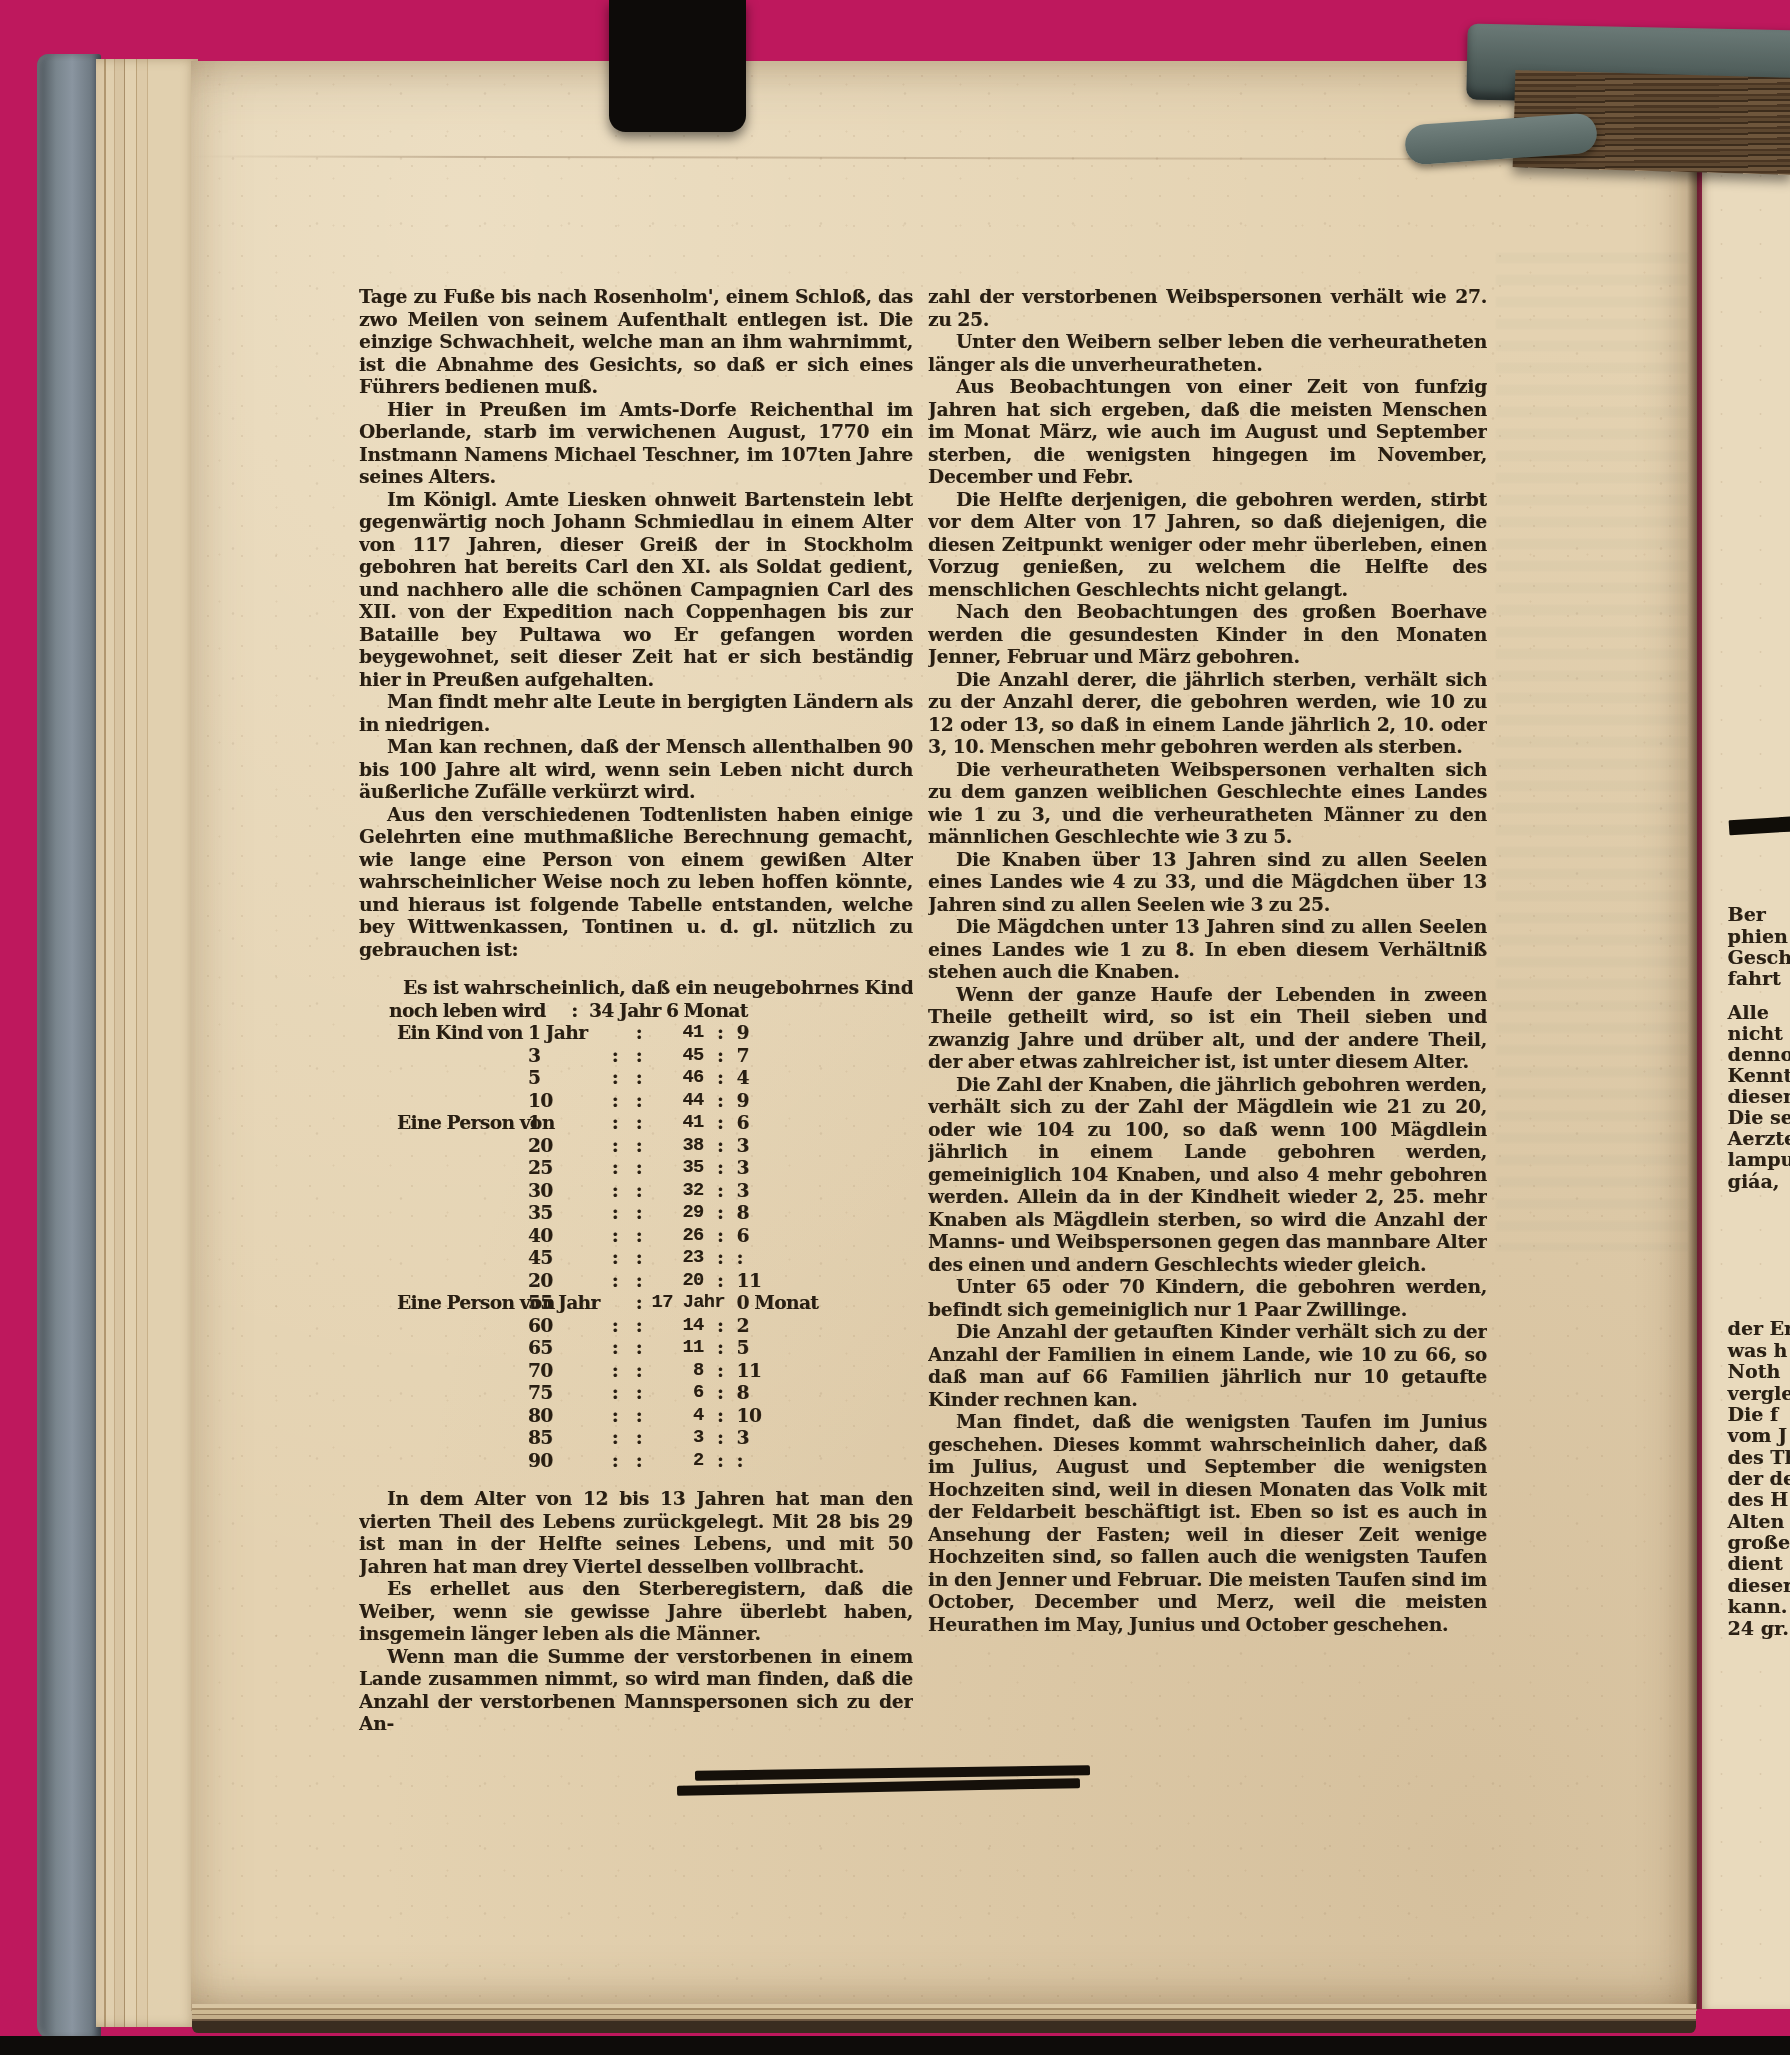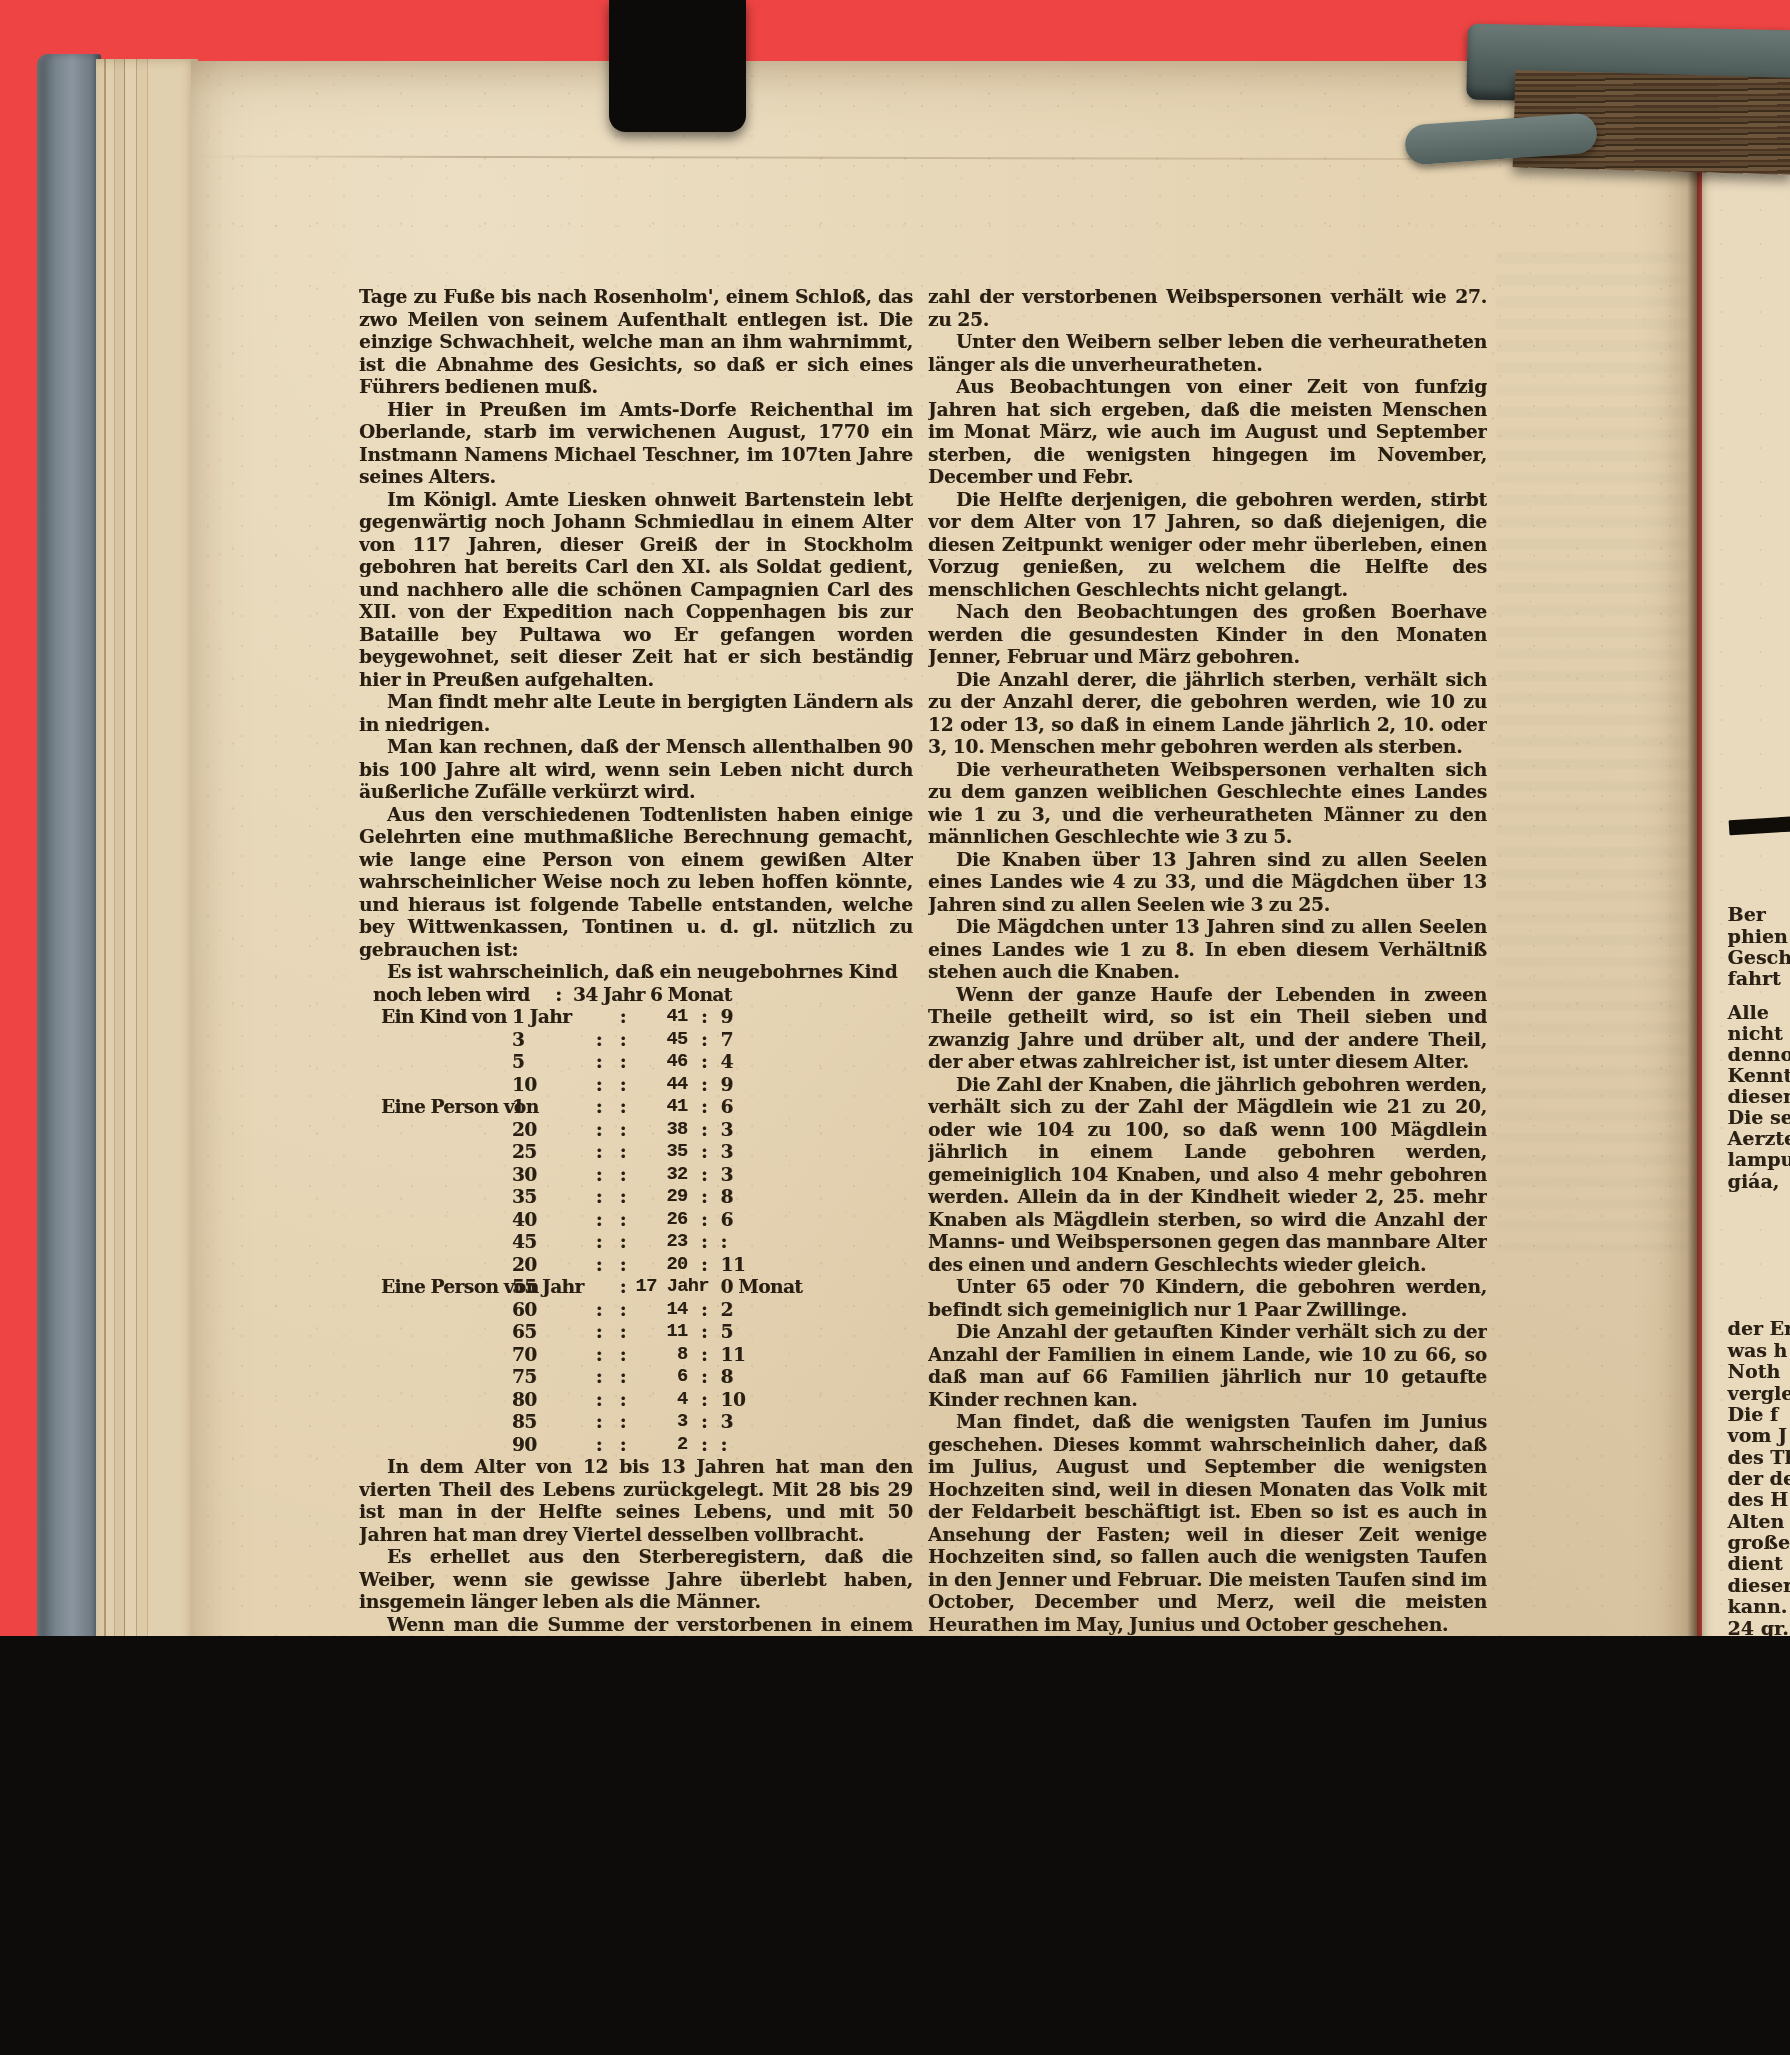--- a/index.html
+++ b/index.html
@@ -1,16 +1,16 @@
 <!DOCTYPE html>
 <html style="font-size:10.2px"><head>
 <meta charset="utf-8">
 <style>
   html,body{margin:0;padding:0;background:#0e0c0a;}
-  .stage{position:relative;width:1791px;height:1636px;background:#ef4444;overflow:hidden;
+  .stage{position:relative;width:1791px;height:2036px;background:#be185d;overflow:hidden;
          font-family:"DejaVu Serif","Liberation Serif",serif;}
   
   .cover-edge{position:absolute;left:37px;top:54px;width:64px;height:1985px;
     background:linear-gradient(90deg,#4a5258 0%,#79858d 30%,#8a95a0 55%,#6f7a83 85%,#57616a 100%);
     border-radius:11.5px 2.6px 3.8px 14px;
     box-shadow:inset -3.8px 0 6.4px rgba(20,20,25,.45), inset 2.6px 0 5.1px rgba(230,235,240,.25);}
   
   .page-stack{position:absolute;left:96px;top:59px;width:102px;height:1968px;
     background:repeating-linear-gradient(90deg,#dcc9a7 0 8.3px,#b1976f 8.3px 9.6px,#e0cfae 9.6px 18px,
       #c3ab86 18px 19px,#d8c5a3 19px 28px,#a98f69 28px 29px,#e2d1b0 29px 40px,#bba279 40px 41px,
@@ -38,21 +38,21 @@
     filter:blur(1.3px);}
   
   .col{position:absolute;color:#281e12;font-size:18.6px;line-height:22.5px;font-weight:700;
     text-align:justify;letter-spacing:-0.2px;word-spacing:-0.6px;overflow:hidden;
     text-shadow:0.3px 0.4px 0.5px rgba(40,28,14,.45);}
   .col-left{left:168px;top:225px;width:554px;height:1491px;}
   .col-right{left:737px;top:225px;width:559px;height:1408px;}
   .para{margin:0;}
   .para.ind{text-indent:28px;}
   
-  .life-table{margin:0;}
+  .life-table{margin:16px;}
   .t-line1{text-indent:28px;white-space:nowrap;}
   .t-line2,.t-row{display:flex;white-space:nowrap;letter-spacing:-0.6px;}
   .t-line2 .t-lab{padding-left:14px;width:171px;}
   .t-line2 .t-col{width:29px;text-align:center;}
   .t-row{padding-left:22px;}
   .c-pre{width:131px;}
   .c-age{width:76px;}
   .c-dit{width:22px;text-align:center;}
   .c-col{width:25.6px;text-align:center;}
   .c-yrs{width:52px;text-align:right;font-family:Liberation Mono, monospace;}

